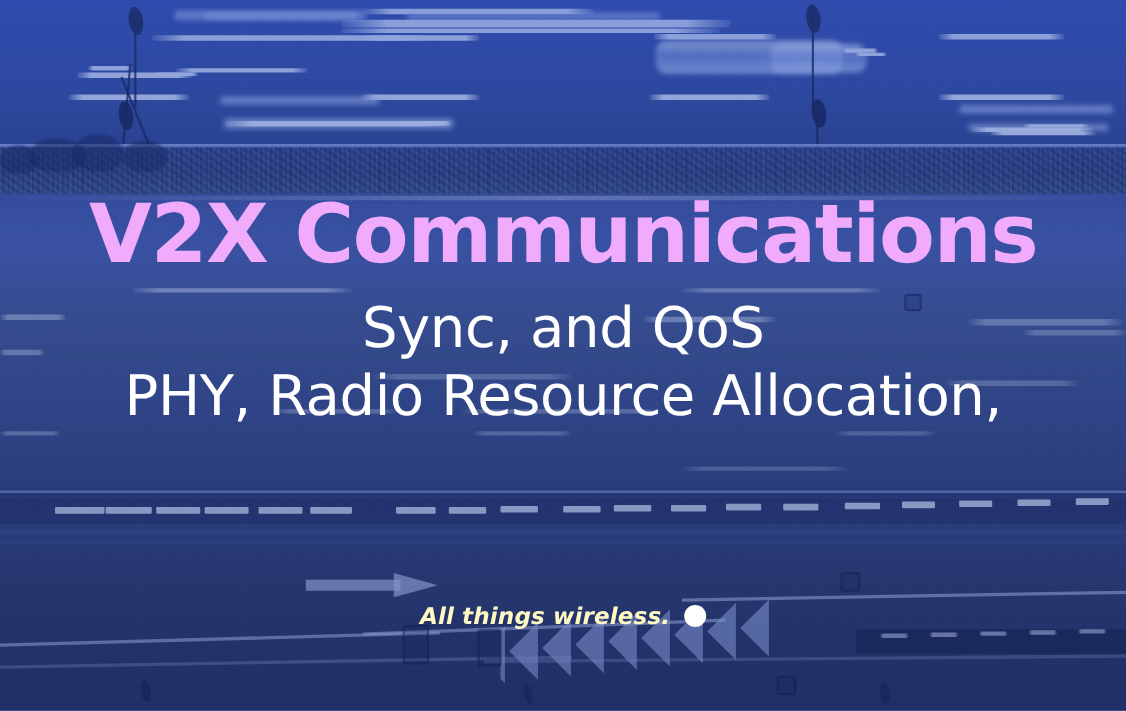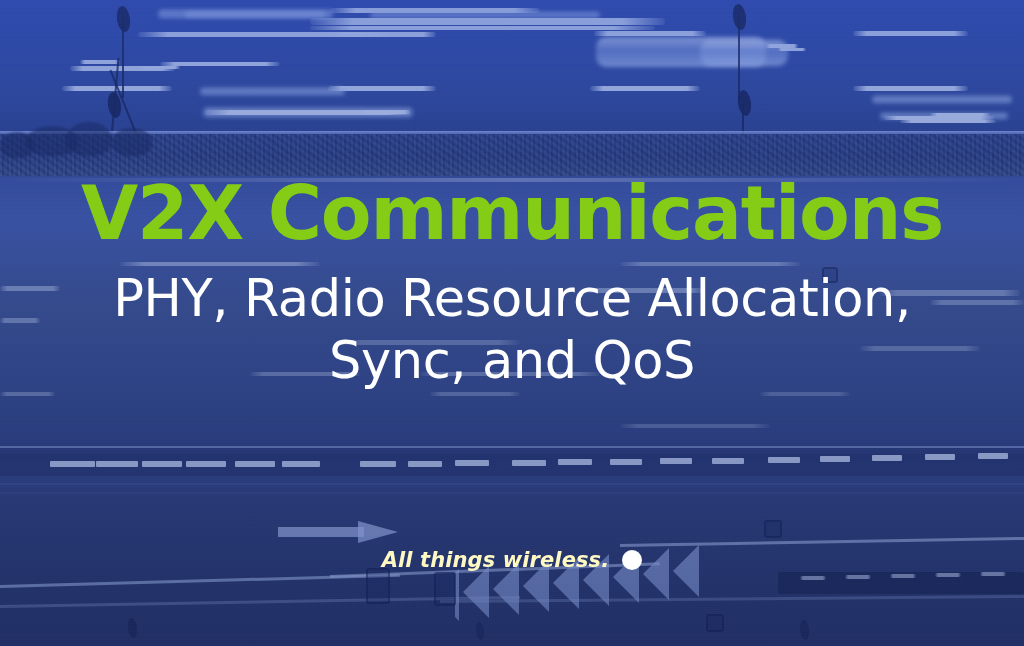--- a/index.html
+++ b/index.html
@@ -172,21 +172,21 @@
     text-align:center;
     padding:0 14px;
   }
 
   .headline {
     font-family:"DejaVu Sans", sans-serif;
     font-weight:700;
     font-size:74px;
     line-height:1.0;
     letter-spacing:-1.2px;
-    color:#84cc16;
+    color:#f0abfc;
     white-space:nowrap;
   }
 
   .subhead {
     margin-top:18px;
     font-family:"DejaVu Sans", sans-serif;
     font-weight:400;
     font-size:51px;
     line-height:1.22;
     letter-spacing:-0.4px;
@@ -359,22 +359,22 @@
     <div class="photo-tint"></div>
     <div class="photo-lift"></div>
     <div class="grain"></div>
   </div>
 
   <div class="content">
 
     <div class="title-block">
       <div class="headline">V2X Communications</div>
       <div class="subhead">
+        <span class="line">Sync, and QoS</span>
         <span class="line">PHY, Radio Resource Allocation,</span>
-        <span class="line">Sync, and QoS</span>
       </div>
     </div>
 
     <div class="tagline-wrap">
       <span class="tagline">All things wireless.</span>
       <span class="tag-dot"></span>
     </div>
 
   </div>
 </div>

